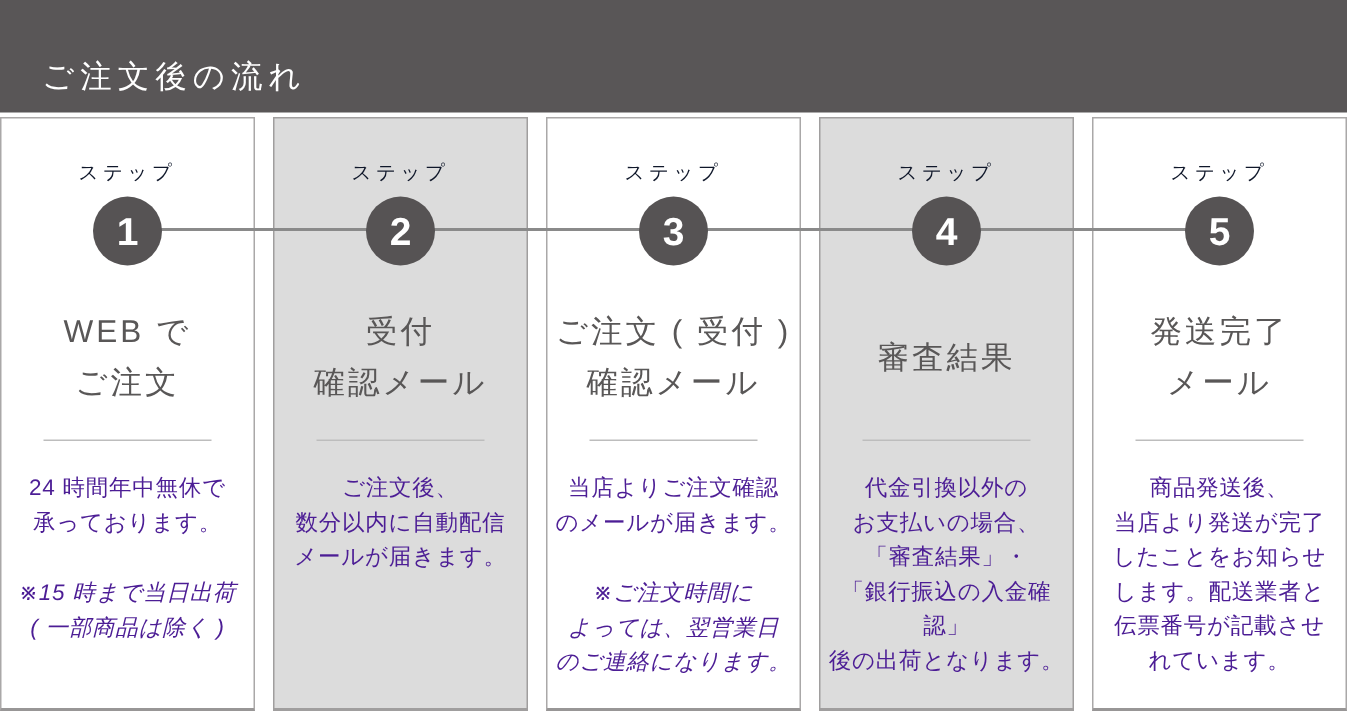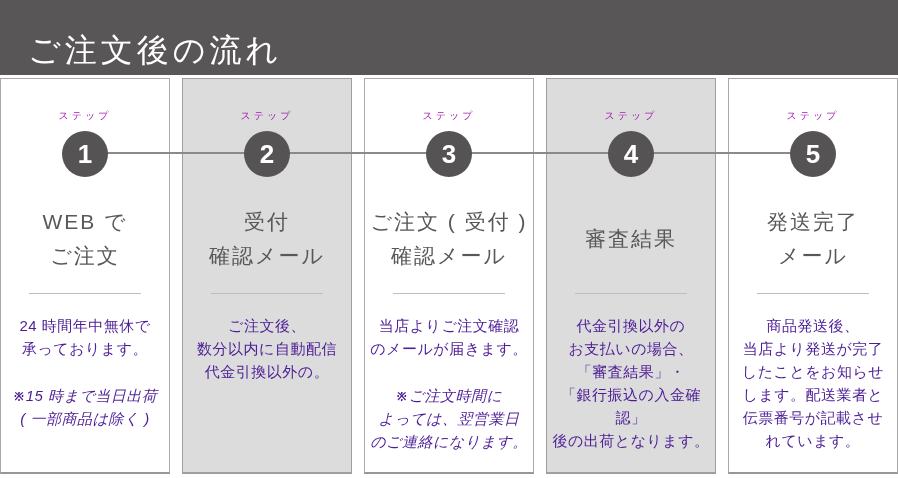--- a/index.html
+++ b/index.html
@@ -17,21 +17,21 @@
   
   .header {
     width: 898px;
     height: 75px;
     background: #595657;
     display: flex;
     align-items: center;
   }
   .header h1 {
     color: #ffffff;
-    font-size: 32px;
+    font-size: 21px;
     font-weight: 400;
     letter-spacing: 4px;
     padding-left: 28px;
     white-space: nowrap;
     margin-top: 27px;
   }
 
   
   .steps {
     position: absolute;
@@ -50,25 +50,26 @@
     border-bottom: 2px solid #989696;
     text-align: center;
     padding-top: 28px;
   }
   .col.gray {
     background: #dcdcdc;
     border-color: #a09e9e;
   }
 
   .step-label {
-    font-size: 10px;
+    font-size: 13px;
     letter-spacing: 3px;
-    color: #a21caf;
+    color: #0f172a;
     height: 17px;
     line-height: 17px;
+    font-family: Liberation Mono, monospace;
   }
 
   .circle {
     position: relative;
     z-index: 2;
     width: 46px;
     height: 46px;
     margin: 7px auto 0 auto;
     border-radius: 50%;
     background: #565354;
@@ -158,21 +159,21 @@
       <div class="step-label">ステップ</div>
       <div class="circle">
         <span>2</span>
       </div>
       <h3 class="title">受付
 確認メール</h3>
       <div class="divider"></div>
       <div class="body-text">
         <p>ご注文後、
 数分以内に自動配信
-代金引換以外の。</p>
+メールが届きます。</p>
       </div>
     </section>
 
     <section class="col">
       <div class="step-label">ステップ</div>
       <div class="circle">
         <span>3</span>
       </div>
       <h3 class="title">ご注文 ( 受付 )
 確認メール</h3>

